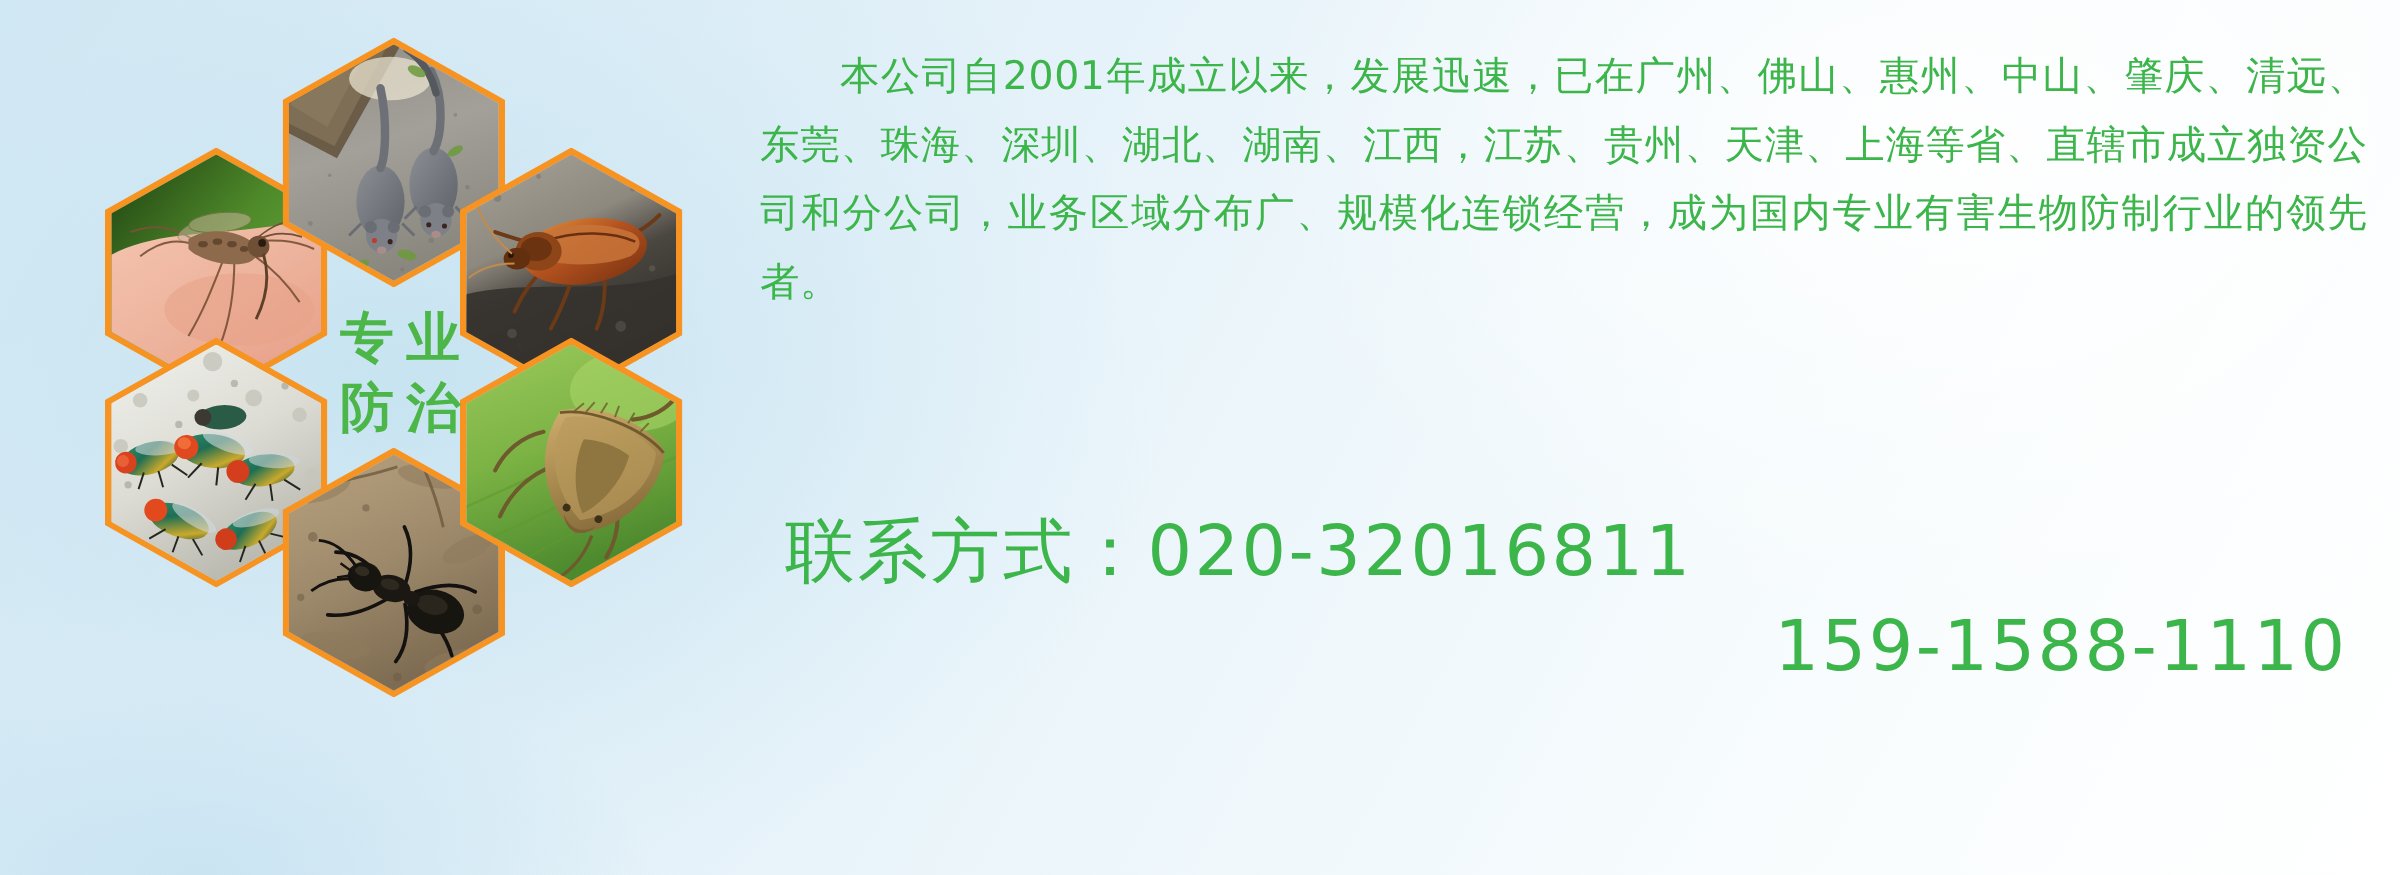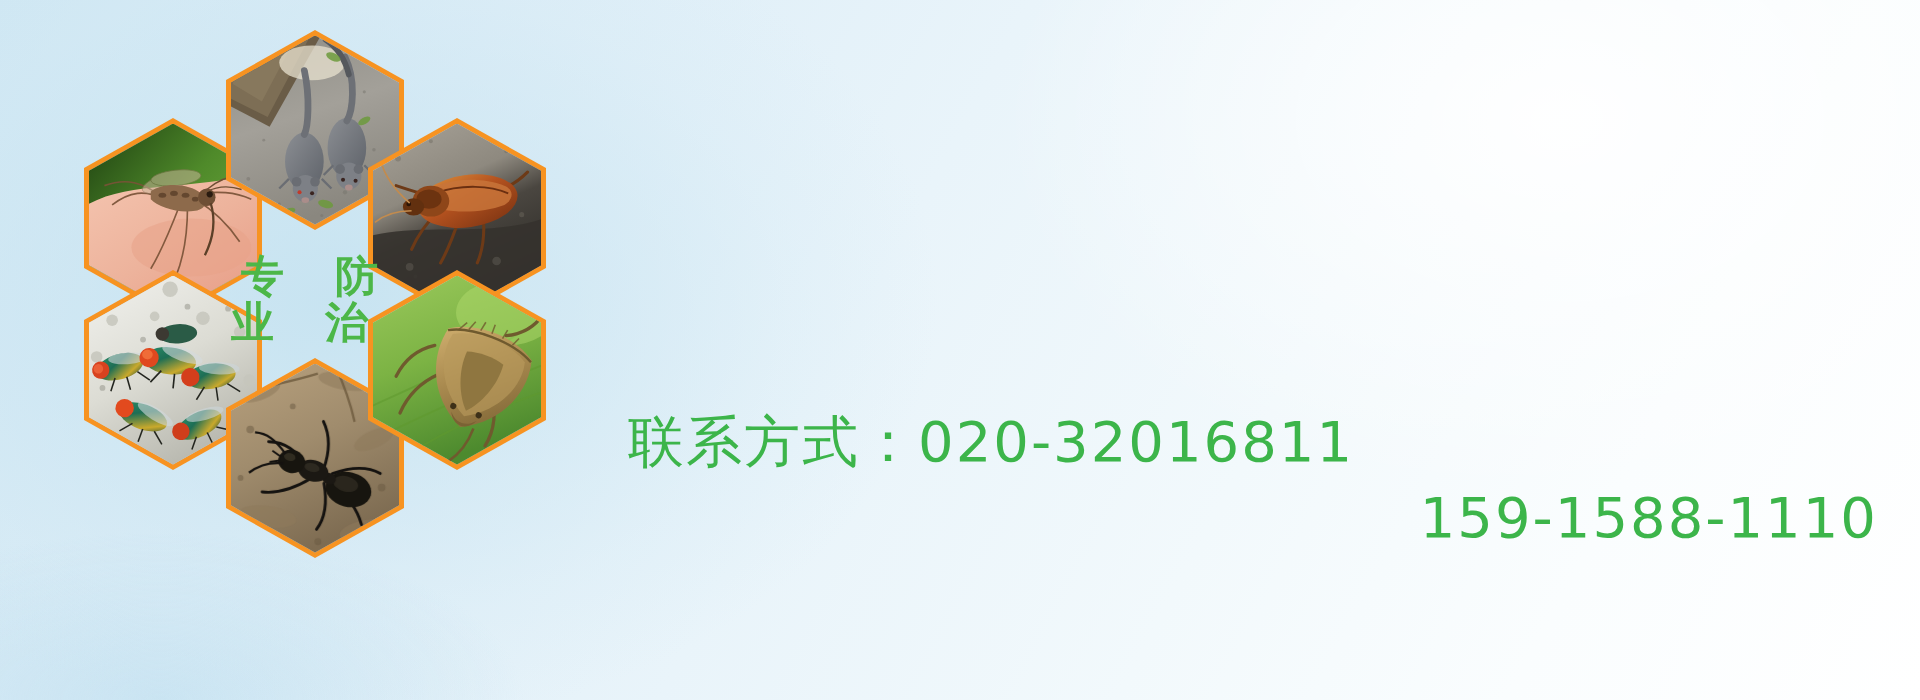--- a/index.html
+++ b/index.html
@@ -54,21 +54,21 @@
   .h-mosquito { left:6px;   top:110px; }
   .h-rats     { left:148px; top:22px;  }
   .h-roach    { left:290px; top:110px; }
   .h-flies    { left:6px;   top:262px; }
   .h-ant      { left:148px; top:350px; }
   .h-bug      { left:290px; top:262px; }
   .h-center   { left:148px; top:186px; }
 
   .combo-text {
     position:absolute; left:0; top:0; width:178px; height:200px;
-    display:flex; flex-direction:row; align-items:center; justify-content:center;
+    display:flex; flex-direction:column; align-items:center; justify-content:center;
     gap:10px;
   }
   .combo-text span {
     color:#4cb748;
     font-size:43px;
     font-weight:bold;
     letter-spacing:10px;
     text-indent:10px;
     line-height:1.05;
     font-family:"DejaVu Sans","Liberation Sans",sans-serif;
@@ -542,19 +542,22 @@
       <div class="inner">
         <div class="combo-text">
           <span>专业</span>
           <span>防治</span>
         </div>
       </div>
     </div>
 
   </div>
 
+  <div class="copy">
+    <p>本公司自2001年成立以来，发展迅速，已在广州、佛山、惠州、中山、肇庆、清远、东莞、珠海、深圳、湖北、湖南、江西，江苏、贵州、天津、上海等省、直辖市成立独资公司和分公司，业务区域分布广、规模化连锁经营，成为国内专业有害生物防制行业的领先者。</p>
+  </div>
 
   <div class="contact">
     <div class="line line1">联系方式：020-32016811</div>
     <div class="line line2">159-1588-1110</div>
   </div>
 
 </div>
 
 </body></html>

